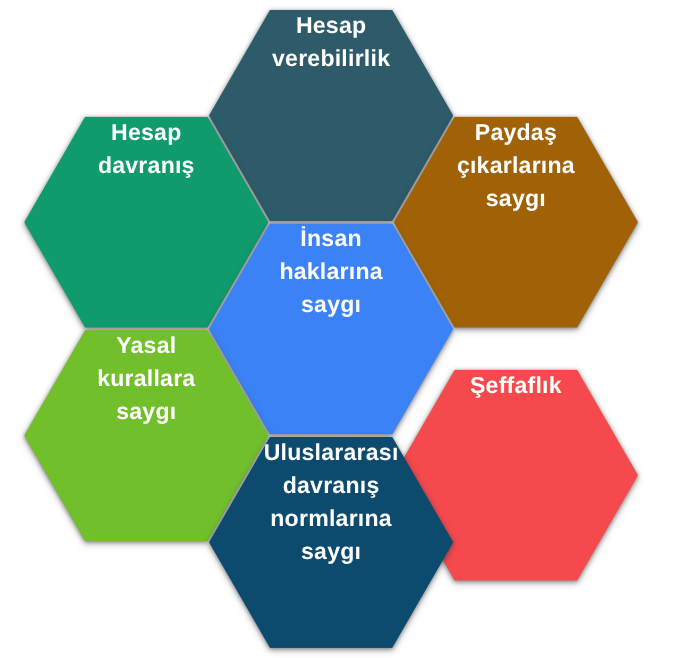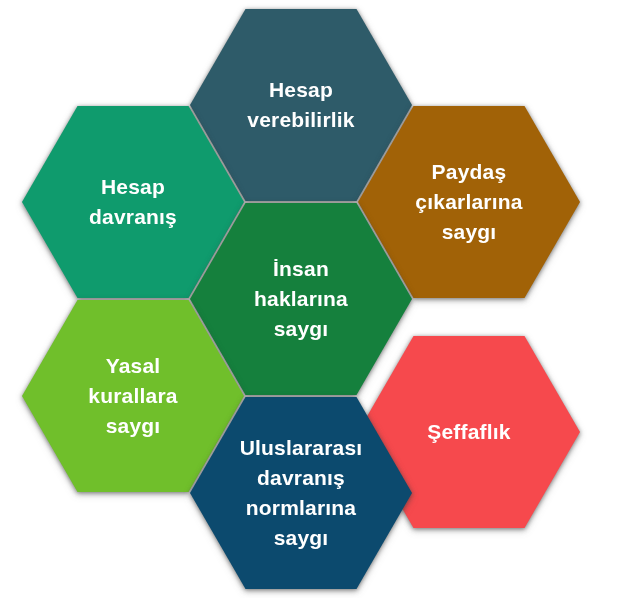--- a/index.html
+++ b/index.html
@@ -19,21 +19,21 @@
     position: absolute;
     width: 222px;
     height: 192px;
     filter: drop-shadow(0 1px 2px rgba(60,60,60,0.55)) drop-shadow(0 2px 3px rgba(60,60,60,0.30));
   }
   .hex {
     width: 100%;
     height: 100%;
     clip-path: polygon(25% 0%, 75% 0%, 100% 50%, 75% 100%, 25% 100%, 0% 50%);
     display: flex;
-    align-items: center;
+    align-items: flex-start;
     justify-content: center;
   }
   .hex-label {
     color: #ffffff;
     font-size: 21px;
     font-weight: 700;
     line-height: 30px;
     text-align: center;
     white-space: pre-line;
     letter-spacing: 0.2px;
@@ -68,21 +68,21 @@
 
   <div class="hex-wrap pos-top-right">
     <div class="hex" style="background-color: #a16207;">
       <div class="hex-label">Paydaş
 çıkarlarına
 saygı</div>
     </div>
   </div>
 
   <div class="hex-wrap pos-center">
-    <div class="hex" style="background-color: #15803d;">
+    <div class="hex" style="background-color: #3b82f6;">
       <div class="hex-label">İnsan
 haklarına
 saygı</div>
     </div>
   </div>
 
   <div class="hex-wrap pos-bottom-left">
     <div class="hex" style="background-color: rgb(112, 191, 43);">
       <div class="hex-label">Yasal
 kurallara

